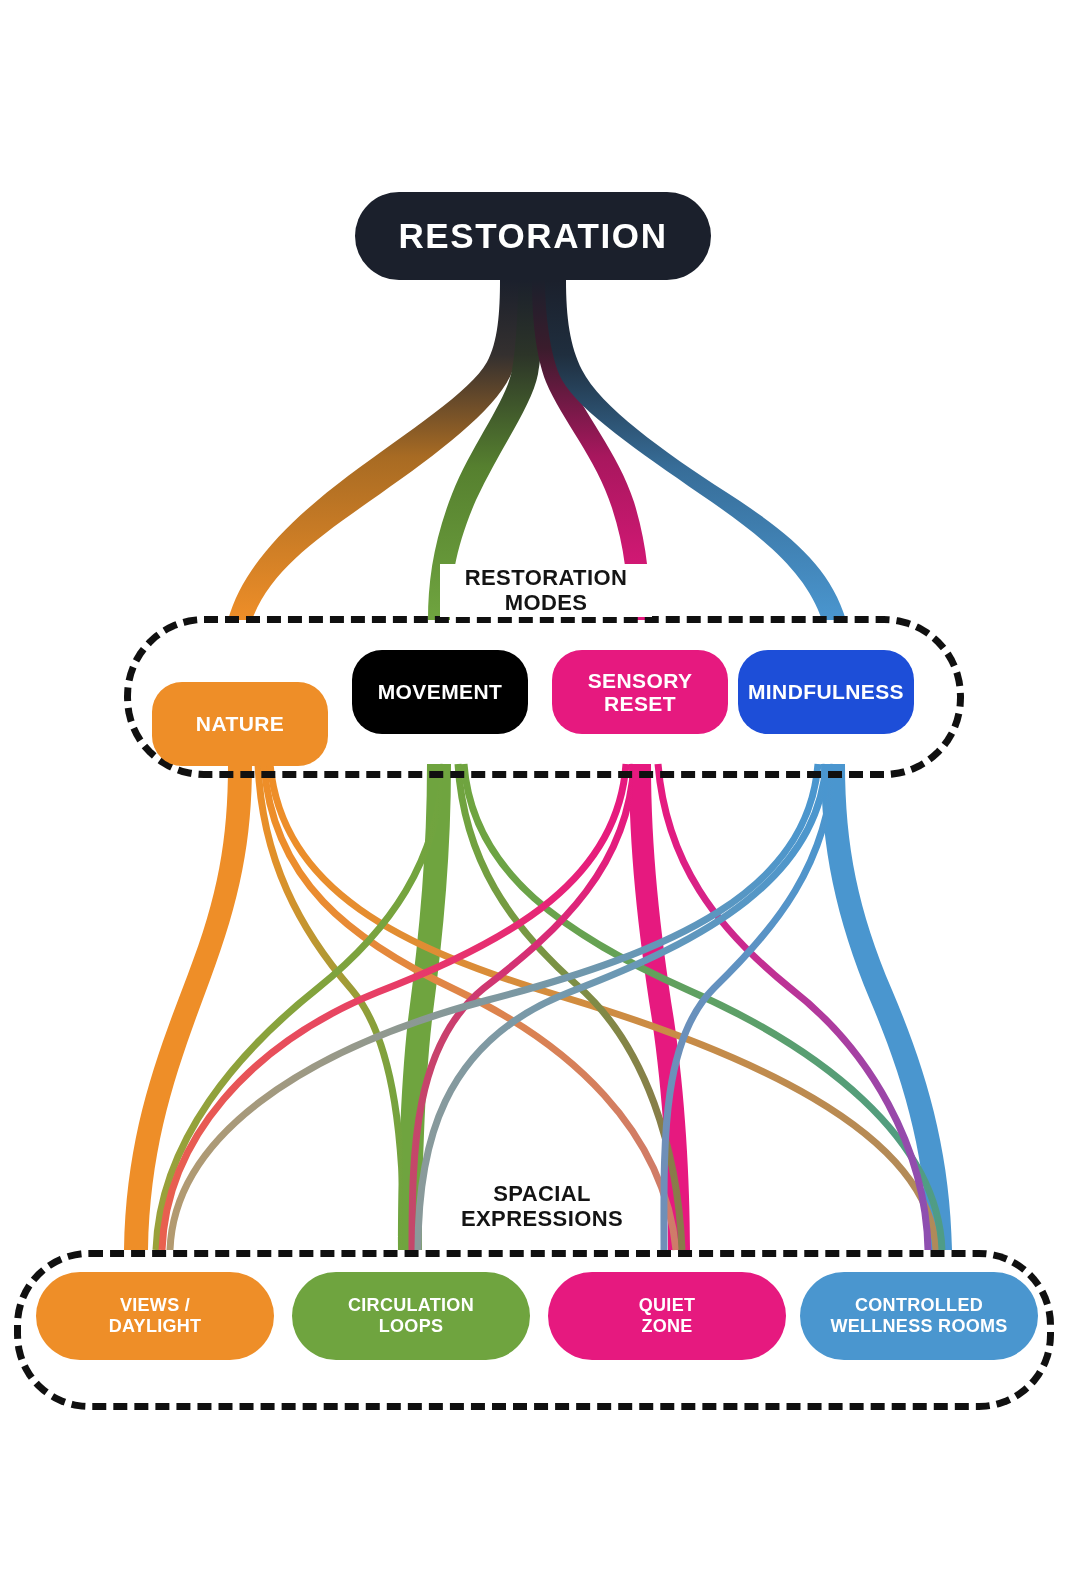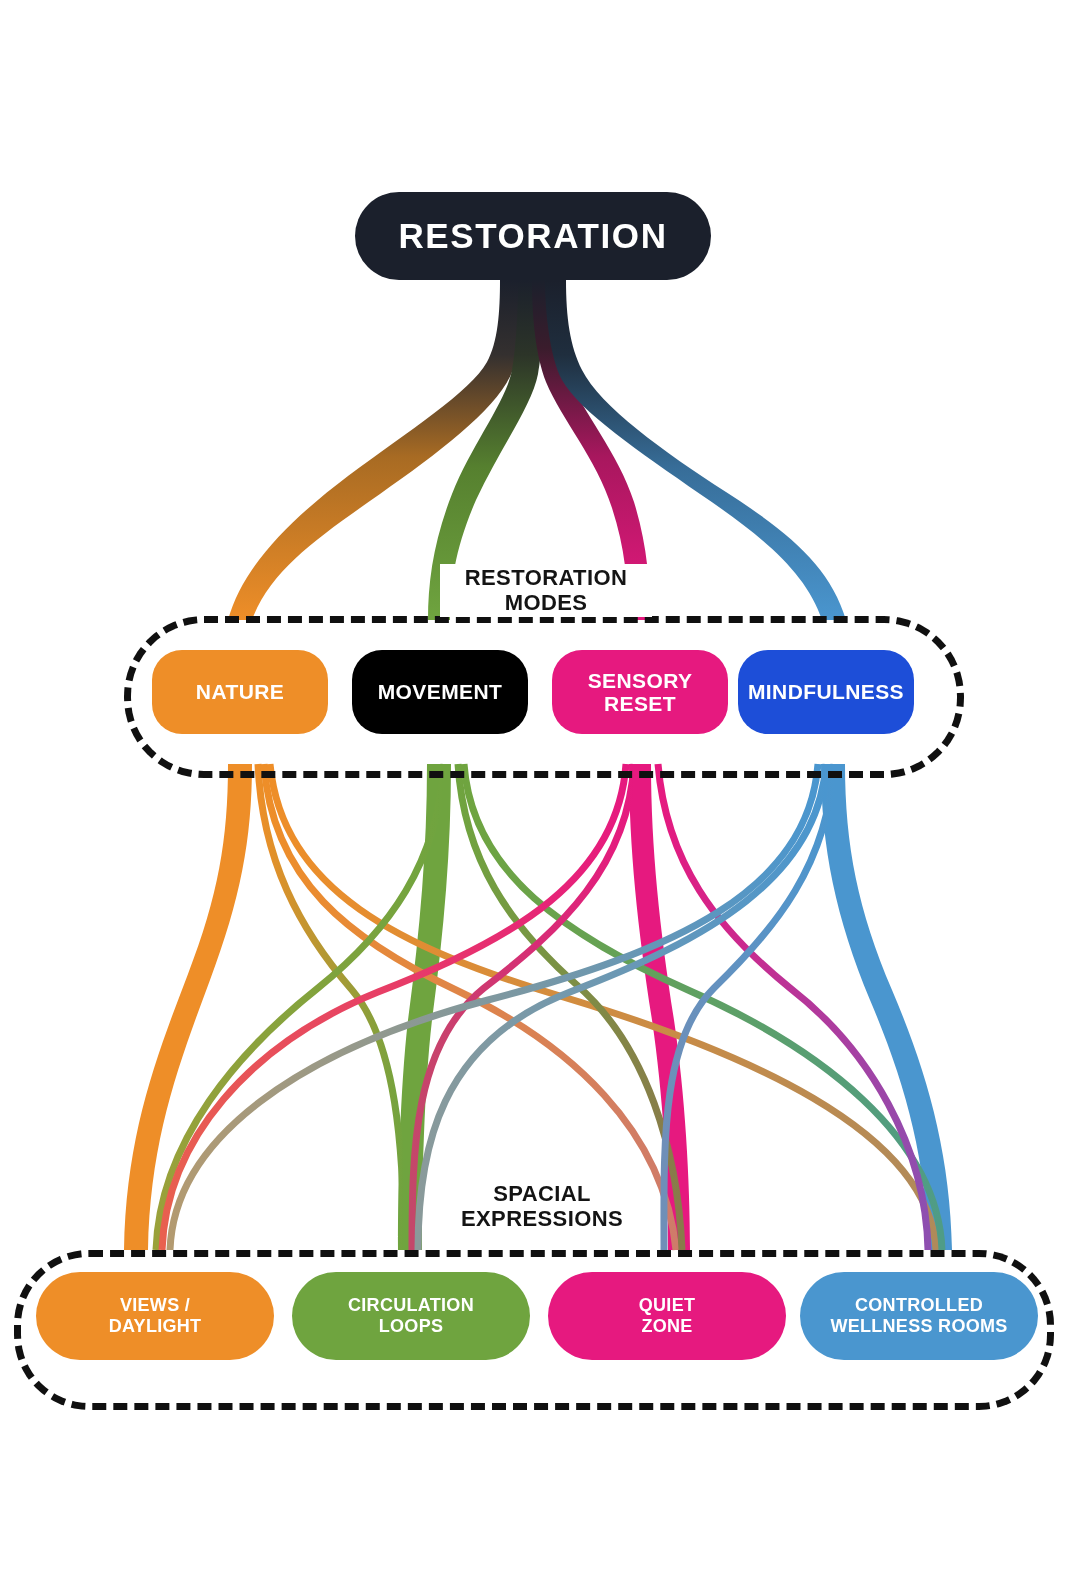--- a/index.html
+++ b/index.html
@@ -298,21 +298,21 @@
   <div class="root-node">
     <span class="label">RESTORATION</span>
   </div>
 
   <div class="group-box" id="modes-box"></div>
   <div class="group-box" id="spatial-box"></div>
 
   <div class="group-caption" id="modes-caption">RESTORATION<br>MODES</div>
   <div class="group-caption" id="spatial-caption">SPACIAL<br>EXPRESSIONS</div>
 
-  <div class="pill mode-pill" style="left: 152px; width: 176px; background: rgb(238, 142, 40);">
+  <div class="pill mode-pill" style="left: 152px; width: 176px; background: rgb(238, 142, 40); margin-top: 32px;">
     <span>NATURE</span>
   </div>
   <div class="pill mode-pill" style="left: 352px; width: 176px; background: #000000;">
     <span>MOVEMENT</span>
   </div>
   <div class="pill mode-pill" style="left: 552px; width: 176px; background: rgb(230, 25, 127);">
     <span>SENSORY<br>RESET</span>
   </div>
   <div class="pill mode-pill" style="left: 738px; width: 176px; background: #1d4ed8;">
     <span>MINDFULNESS</span>

